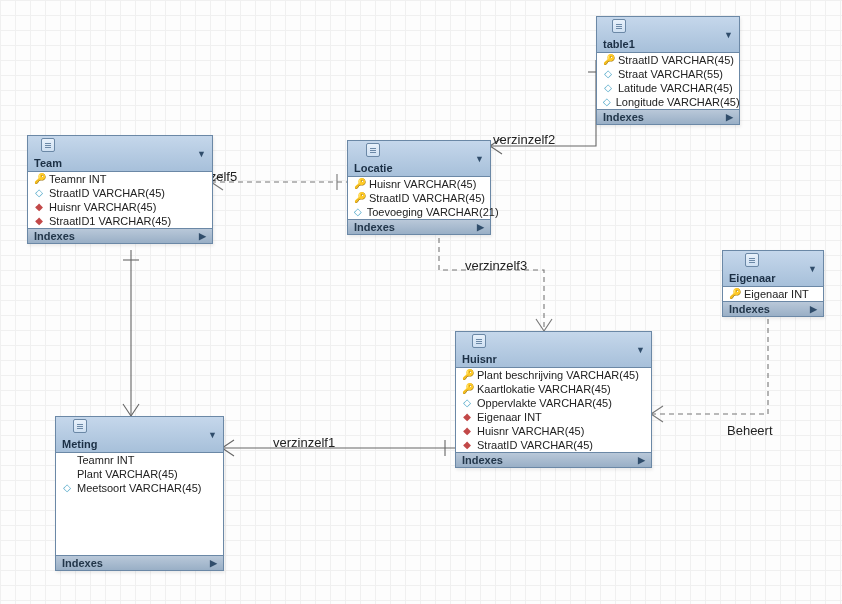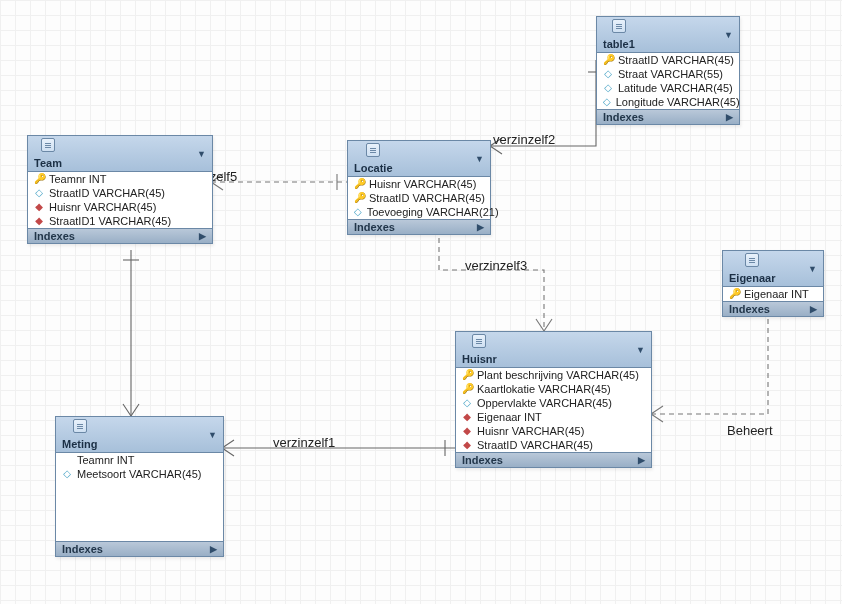--- a/index.html
+++ b/index.html
@@ -272,20 +272,24 @@
         <span>Meting</span>
       </span>
       <span class="collapse">▼</span>
     </div>
     <div class="rows" style="padding-bottom:60px;">
       <div class="row">
           <span class="ico none">·</span>
           <span>Teamnr INT</span>
         </div>
       <div class="row">
+          <span class="ico none">·</span>
+          <span>Plant VARCHAR(45)</span>
+        </div>
+      <div class="row">
           <span class="ico cyan">◇</span>
           <span>Meetsoort VARCHAR(45)</span>
         </div>
     </div>
     <div class="indexes">
       <span>Indexes</span>
       <span class="arrow">▶</span>
     </div>
   </div>
 

